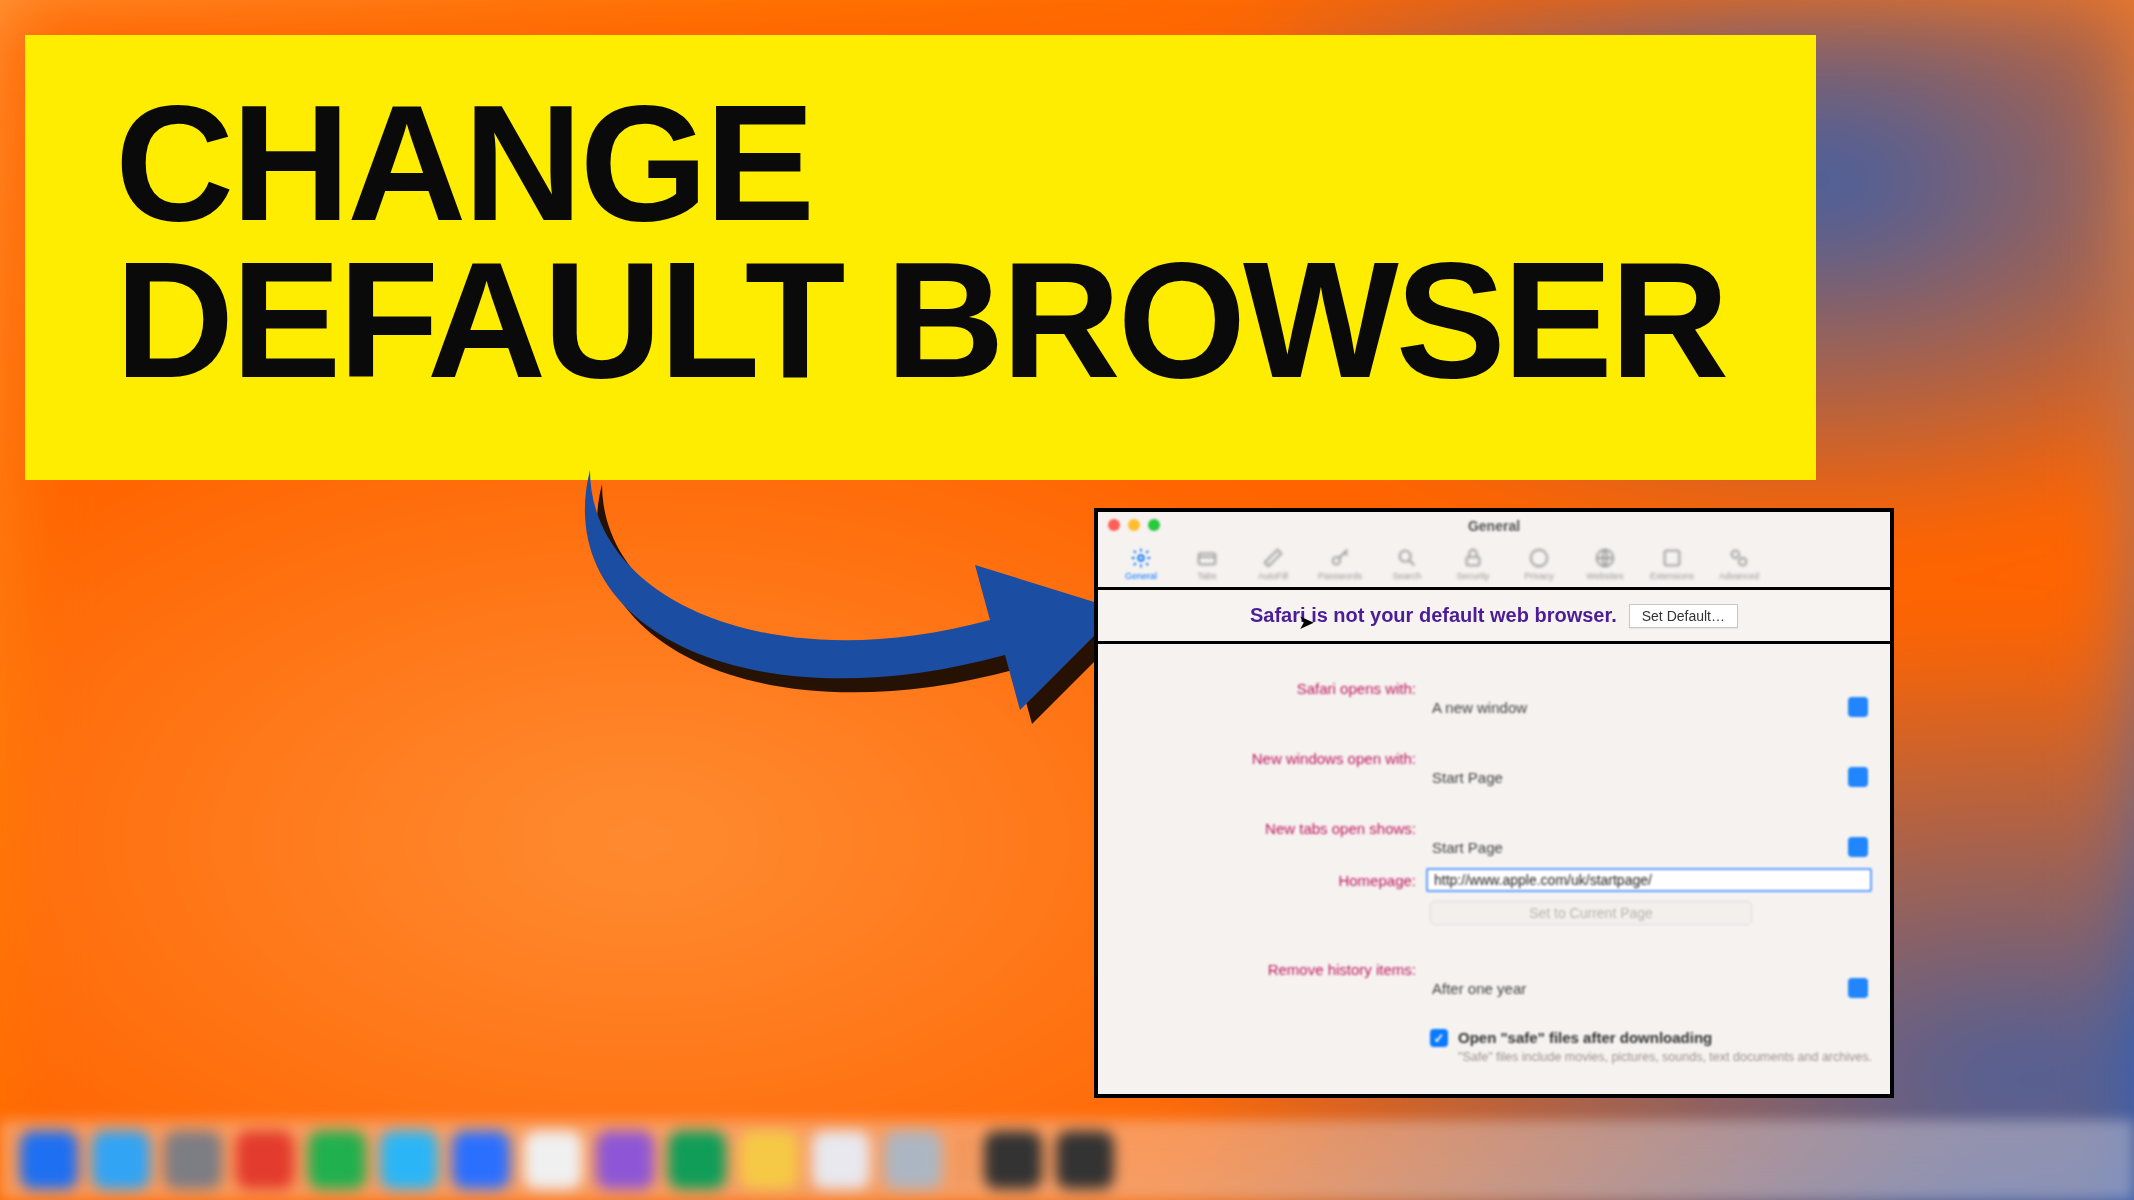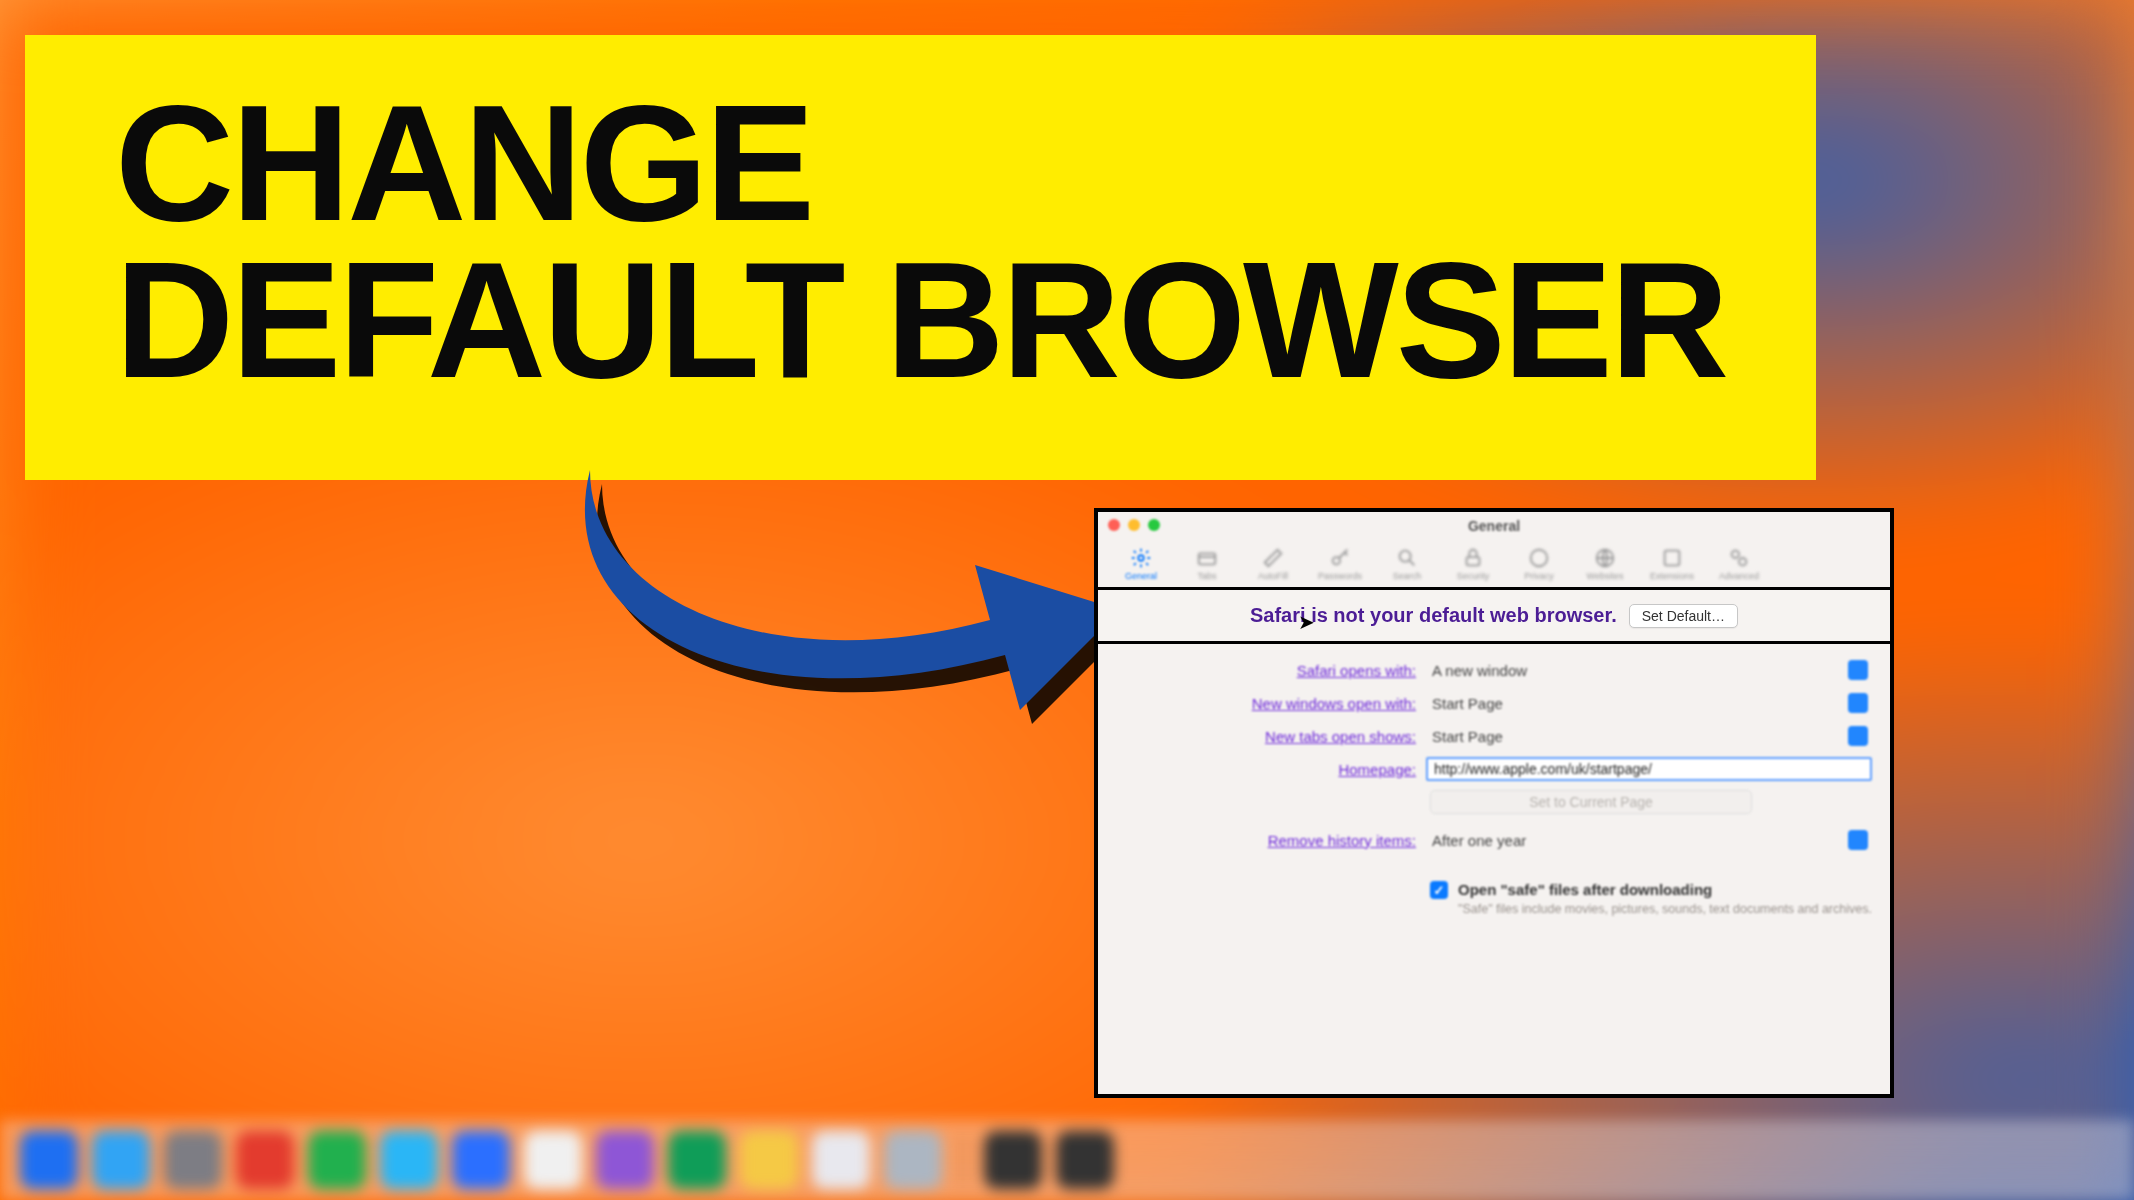--- a/index.html
+++ b/index.html
@@ -116,52 +116,52 @@
       position: absolute;
       left: 200px;
       top: 20px;
       font-size: 20px;
       color: #000;
     }
     .banner-text { font-size: 20px; color: #4c1d95; font-weight: 700; }
     .set-default-btn {
       background: #fff;
       border: 1px solid #c7c7c7;
-      border-radius: 5px;
+      border-radius: 0;
       padding: 3px 12px;
       font-size: 14px;
       color: #333;
       box-shadow: 0 1px 1px rgba(0,0,0,0.05);
     }
     .content {
       padding: 14px 18px 0 18px;
       filter: blur(0.8px);
     }
     .row {
       display: flex;
       align-items: center;
       margin-bottom: 9px;
       gap: 10px;
     }
     .row-label {
       width: 300px;
       text-align: right;
-      color: #6d28d9;
+      color: #be185d;
       font-size: 15px;
-      text-decoration: underline;
     }
     .row-value {
       flex: 1;
       display: flex;
       align-items: center;
       justify-content: space-between;
       height: 24px;
       padding-left: 6px;
       color: #444;
       font-size: 15px;
+      margin-top: 37px;
     }
     .row-value.dropdown {
       position: relative;
     }
     .disclosure {
       width: 20px; height: 20px;
       background: #0a7aff;
       border-radius: 4px;
       margin-right: 4px;
       opacity: 0.9;

